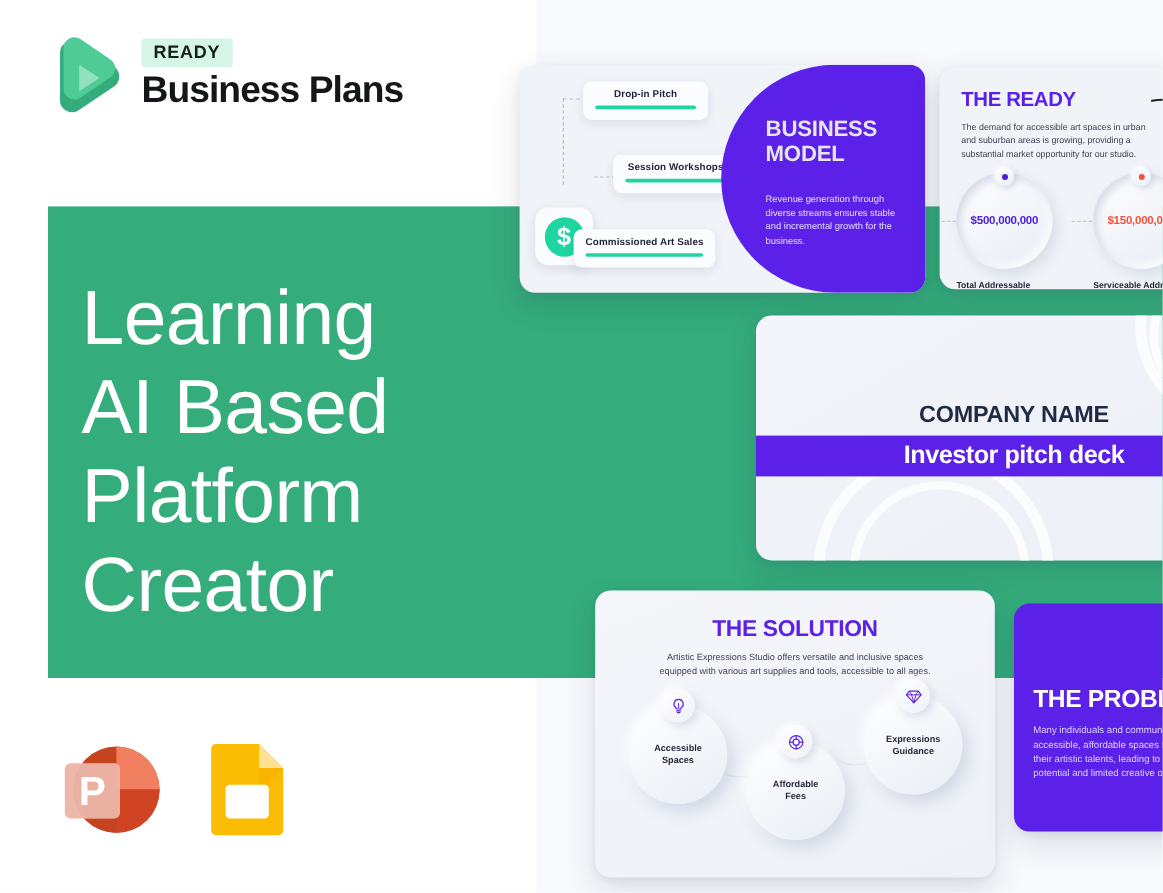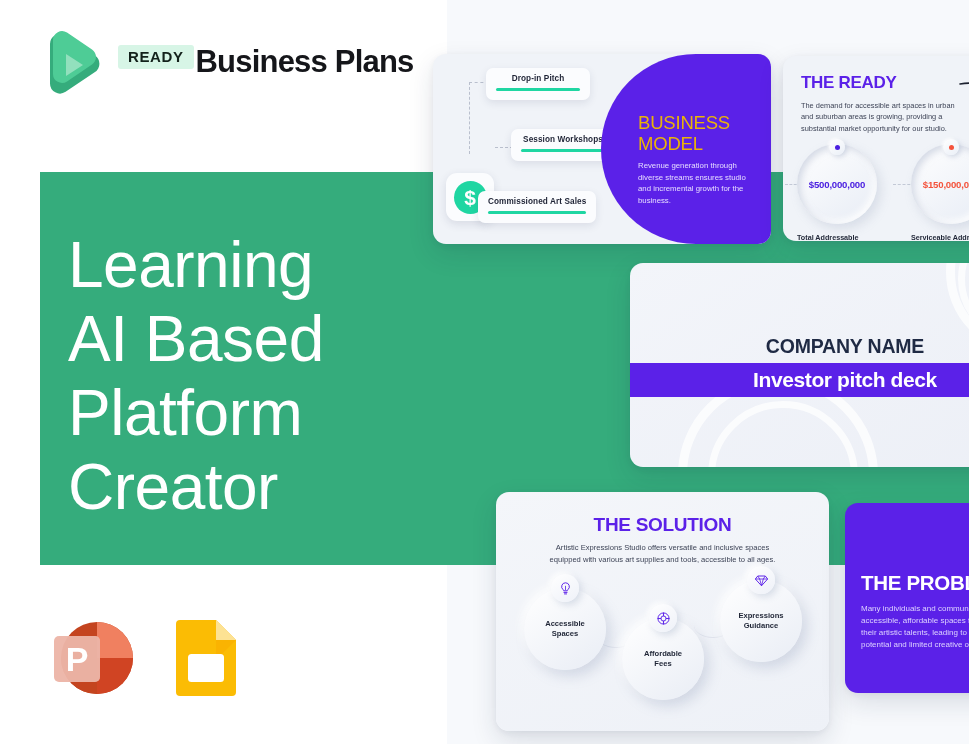--- a/index.html
+++ b/index.html
@@ -33,21 +33,21 @@
     background: #35ac7c;
   }
 
   
   .brand {
     position: absolute; left: 36px; top: 26px;
     display: flex; align-items: center; gap: 14px;
     z-index: 40;
   }
   .brand-mark { position: relative; width: 68px; height: 72px; flex: 0 0 auto; }
-  .brand-text { display: flex; gap: 2px; }
+  .brand-text { display: flex; flex-direction: column; gap: 2px; }
   .ready-badge {
     align-self: flex-start;
     background: #d7f5e6;
     color: #13211b;
     font-size: 15px;
     font-weight: bold;
     letter-spacing: .6px;
     padding: 3px 10px 4px;
     border-radius: 3px;
   }
@@ -132,22 +132,22 @@
   .bm-conn { position: absolute; border-color: #b9bfcd; }
   .bm-conn.v { border-left: 1px dashed #b9bfcd; left: 36px; }
   .bm-conn.h { border-top: 1px dashed #b9bfcd; }
   .bm-purple {
     position: absolute; right: 0; top: 0; height: 100%;
     width: 170px;
     background: #5b21e8;
     border-radius: 120px 13px 13px 120px;
   }
   .bm-purple h2 {
-    position: absolute; left: 37px; top: 58px;
-    color: #eab308; font-size: 18.5px; font-weight: normal;
+    position: absolute; left: 37px; top: 42px;
+    color: #e5e5e5; font-size: 18.5px; font-weight: bold;
     line-height: 21px; letter-spacing: -.2px;
   }
   .bm-purple p {
     position: absolute; left: 37px; top: 106px; width: 118px;
     color: #e6dcff; font-size: 7.8px; line-height: 11.5px;
   }
 
   
   #slide-market { left: 783px; top: 56px; width: 300px; height: 185px; }
   .mk-title {
@@ -333,21 +333,21 @@
         <div class="t">Commissioned Art Sales</div>
         <div class="bar"></div>
       </div>
     </div>
 
     <div class="bm-purple">
       <h2>
         <span class="nowrap">BUSINESS</span><br>
         <span class="nowrap">MODEL</span>
       </h2>
-      <p>Revenue generation through diverse streams ensures studio and incremental growth for the business.</p>
+      <p>Revenue generation through diverse streams ensures stable and incremental growth for the business.</p>
     </div>
   </div>
 
   <div class="slide" id="slide-market">
     <div class="mk-title">THE READY</div>
     <div class="mk-desc">The demand for accessible art spaces in urban and suburban areas is growing, providing a substantial market opportunity for our studio.</div>
     <div class="mk-arrow">
       <svg viewBox="0 0 74 56" width="74" height="56">
         <path d="M2 6 C30 2, 58 12, 64 42" stroke="#1d2230" stroke-width="1.7" fill="none" stroke-linecap="round"></path>
         <path d="M57 33 L64.5 45 L69.5 32" stroke="#1d2230" stroke-width="1.7" fill="none" stroke-linecap="round" stroke-linejoin="round"></path>

